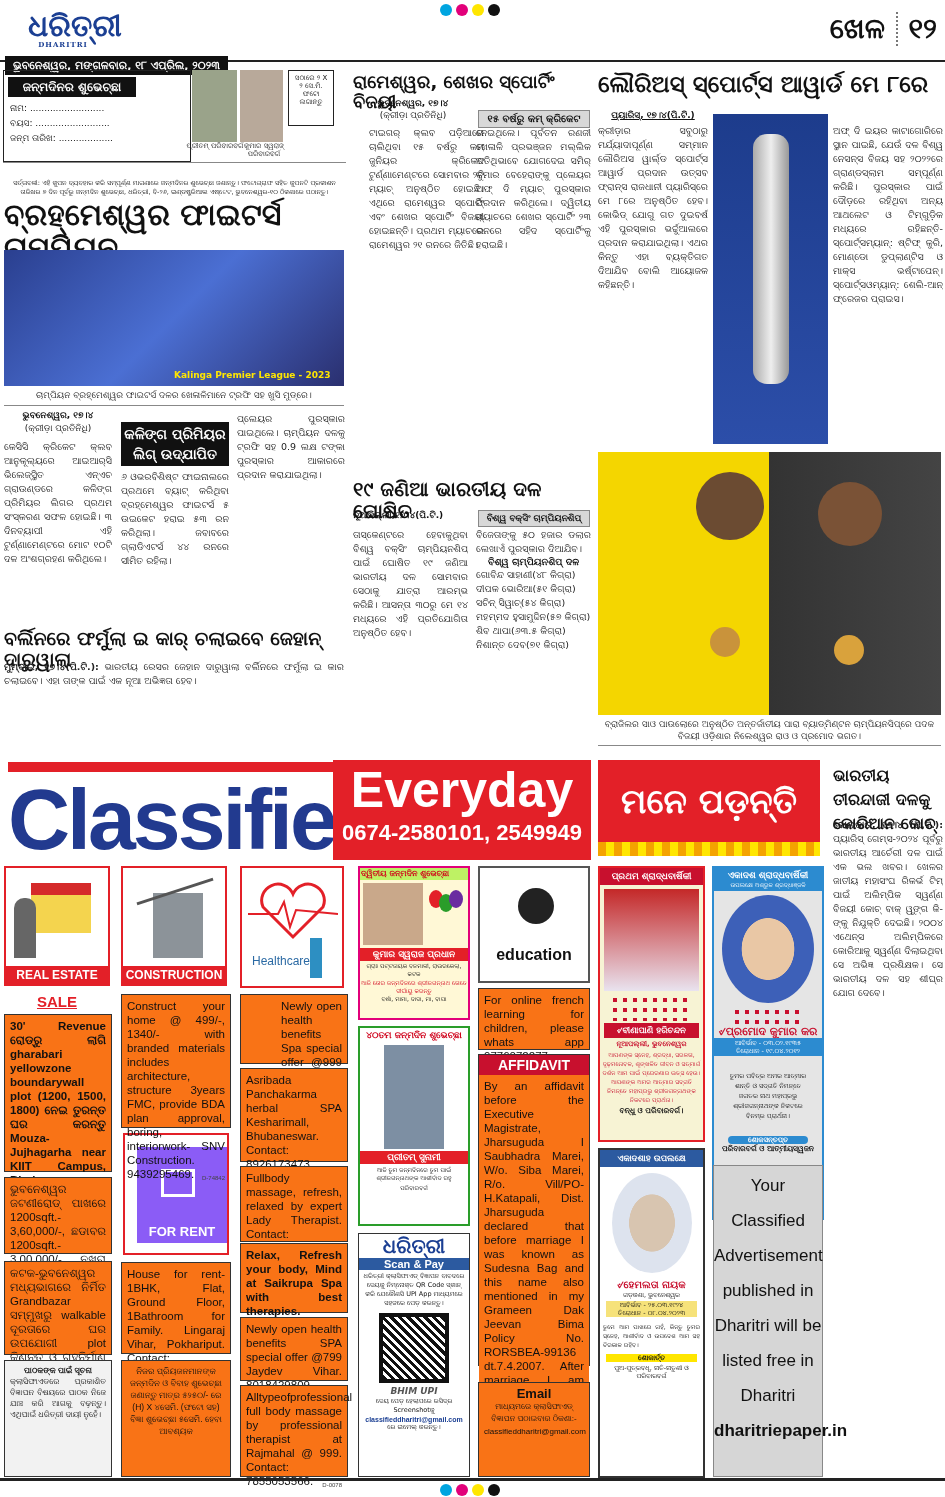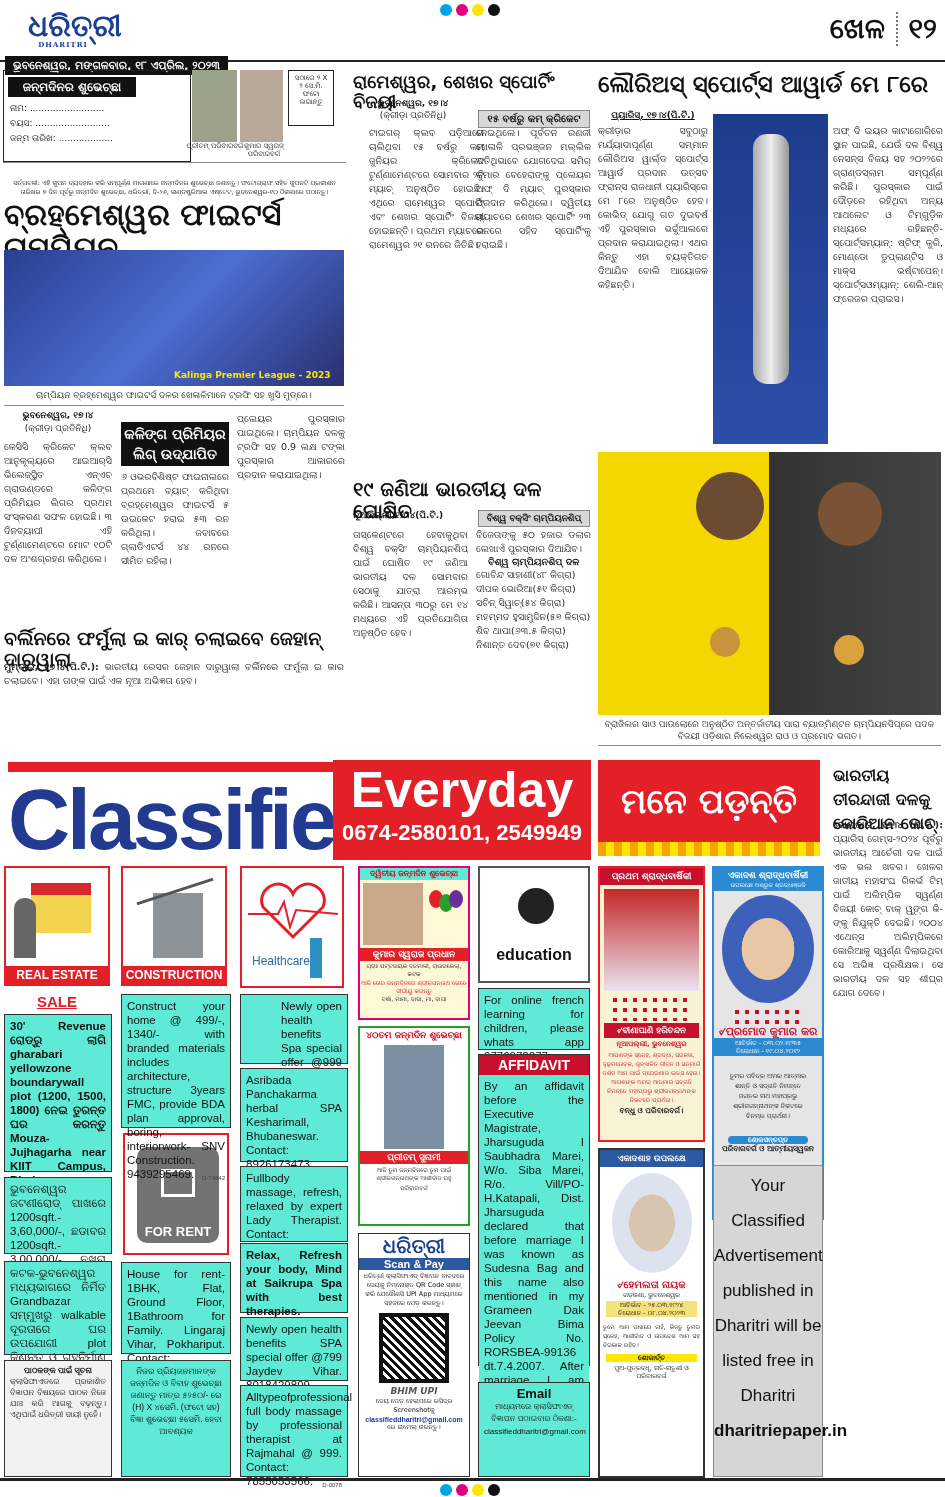--- a/index.html
+++ b/index.html
@@ -21,21 +21,21 @@
   .black-badge { background:#111; color:#fff; font-weight:bold; text-align:center; }
   .grey-badge { background:#d8d8d8; color:#111; font-weight:bold; text-align:center; border:1px solid #888; }
   .classified-hdr { left:8px; top:762px; width:500px; height:96px; }
   .classified-word { font-family:"Liberation Sans", sans-serif; font-size: 86px; font-weight: bold; color: #223a8f; letter-spacing:-3px; position:absolute; left:0; top:4px; line-height:1; }
   .classified-redbar { position:absolute; left:0; top:0; width:500px; height:10px; background:#e32028; }
   .everyday-box { left:333px; top:760px; width:258px; height:100px; background:#e32028; color:#fff; text-align:center; }
   .everyday-box .t1 { font-family:"Liberation Sans", sans-serif; font-size:50px; font-weight:bold; line-height:60px; }
   .everyday-box .t2 { font-family:"Liberation Sans", sans-serif; font-size:22px; font-weight:bold; }
   .cat-tile { border: 2px solid #e32028; background:#fff; }
   .cat-label { background:#e32028; color:#fff; font-family:"Liberation Sans", sans-serif; font-weight:bold; font-size:12px; text-align:center; padding:2px 0; position:absolute; bottom:0; left:0; right:0; }
-  .ad { border: 1.5px solid #333; font-family:"Liberation Sans", sans-serif; font-size: 11.5px; line-height: 14px; padding: 4px 5px; text-align: justify; background:#5eead4; }
+  .ad { border: 1.5px solid #333; font-family:"Liberation Sans", sans-serif; font-size: 11.5px; line-height: 14px; padding: 4px 5px; text-align: justify; background:#f97316; }
   .ad .code { font-size: 6px; color:#444; float:right; margin-top:4px; }
   .sale { font-family:"Liberation Sans", sans-serif; color:#e32028; font-weight:bold; font-size:15px; text-decoration: underline; text-align:center; }
   .mane-banner { left:598px; top:760px; width:222px; height:82px; background:#e32028; color:#fff; font-size:34px; font-weight:bold; text-align:center; line-height:82px; }
   .memorial { border:2px solid #e32028; background:#f7f3d4; }
   .yourclassified { left:713px; top:1165px; width:110px; height:312px; background:#d6d6d6; border:1px solid #888; font-family:"Liberation Sans", sans-serif; text-align:center; font-size:17px; line-height:35px; color:#111; padding-top:2px; }
   .dark-sep { height:3px; background:#222; }
 </style>
 </head>
 <body>
 
@@ -158,21 +158,21 @@
   <div style="position:absolute;left:68px;top:70px;width:12px;height:40px;background:#2d8fc2;"></div>
   <div style="position:absolute;left:10px;top:86px;color:#2b6aa4;font-size:12px;font-family:'Liberation Sans',sans-serif;">Healthcare</div>
 </div>
 
 <div class="abs cat-tile" style="left:478px;top:866px;width:112px;height:117px;border-color:#555;">
   <div style="position:absolute;left:38px;top:20px;width:36px;height:36px;border-radius:50%;background:#222;"></div>
   <div style="position:absolute;left:0;right:0;top:78px;text-align:center;font-weight:bold;font-size:16px;font-family:'Liberation Sans',sans-serif;">education</div>
 </div>
 
 <div class="abs cat-tile" style="left:123px;top:1133px;width:106px;height:122px;">
-  <div style="position:absolute;left:12px;top:12px;width:82px;height:96px;background:#737373;border-radius:10px;">
+  <div style="position:absolute;left:12px;top:12px;width:90px;height:96px;background:#8b5cf6;border-radius:0;">
     <div style="position:absolute;left:24px;top:22px;width:34px;height:28px;border:3px solid #fff;"></div>
     <div style="position:absolute;left:0;right:0;bottom:4px;color:#fff;font-weight:bold;font-size:13px;text-align:center;font-family:'Liberation Sans',sans-serif;">FOR RENT</div>
   </div>
 </div>
 
 <div class="abs ad" style="left:4px;top:1014px;width:108px;height:158px;font-weight:bold;">
   <span>30' Revenue ରୋଡ୍‌ରୁ ଲାଗି gharabari yellowzone boundarywall plot (1200, 1500, 1800) ନେଇ ତୁରନ୍ତ ଘର କରନ୍ତୁ Mouza- Jujhagarha near KIIT Campus, Bhubaneswar, Direct owner-9437033320.</span><span class="code">D-74845</span>
 </div>
 <div class="abs ad" style="left:4px;top:1177px;width:108px;height:77px;">
   <span>ଭୁବନେଶ୍ୱର ଜଟଣୀରୋଡ୍ ପାଖରେ 1200sqft.- 3,60,000/-, ଛଡାବର 1200sqft.- 3,00,000/-, ନଖରା 300/-, 6371569855.</span><span class="code">D-74837</span>
@@ -206,21 +206,21 @@
   <span>Relax, Refresh your body, Mind at Saikrupa Spa with best therapies. 8984068077.</span><span class="code">D-0034</span>
 </div>
 <div class="abs ad" style="left:240px;top:1317px;width:108px;height:64px;">
   <span>Newly open health benefits SPA special offer @799 Jaydev Vihar. 8018429809.</span><span class="code" style="float:none;display:block;">D-73700</span>
 </div>
 <div class="abs ad" style="left:240px;top:1385px;width:108px;height:92px;">
   <span>Alltypeofprofessional full body massage by professional therapist at Rajmahal @ 999. Contact: 7855053566.</span><span class="code">D-0078</span>
 </div>
 
 <div class="abs" style="left:358px;top:866px;width:112px;height:154px;border:2px solid #e2007a;background:#fff8d6;">
-  <div style="background:#5eead4;color:#d0021b;font-size:8px;font-weight:bold;text-align:center;padding:1px;">ଦ୍ୱିତୀୟ ଜନ୍ମଦିନ ଶୁଭେଚ୍ଛା</div>
+  <div style="background:#bef264;color:#d0021b;font-size:8px;font-weight:bold;padding:1px;">ଦ୍ୱିତୀୟ ଜନ୍ମଦିନ ଶୁଭେଚ୍ଛା</div>
   <div style="margin:3px;width:60px;height:62px;background:#c9a88a;"></div>
   <div style="position:absolute;right:5px;top:22px;width:34px;height:40px;">
     <div style="position:absolute;left:0;top:0;width:14px;height:18px;border-radius:50%;background:#e32028;"></div>
     <div style="position:absolute;left:10px;top:4px;width:14px;height:18px;border-radius:50%;background:#2a9d2a;"></div>
     <div style="position:absolute;left:20px;top:0;width:14px;height:18px;border-radius:50%;background:#6a2ca0;"></div>
   </div>
   <div style="background:#e32028;color:#fff;font-size:9px;font-weight:bold;text-align:center;padding:1px;">କୁମାର ସ୍ୱରାଜ ପ୍ରଧାନ</div>
   <div style="font-size:6px;text-align:center;line-height:8px;padding:1px;">ଗ୍ରାଃ ପଟ୍ଟନାୟକ ବନମାଳୀ, ରାଉରକେଲା, କଟକ</div>
   <div style="font-size:6px;text-align:center;line-height:8px;color:#d0021b;">ଆଜି ତୋର ଜନ୍ମଦିନରେ ଶ୍ରୀଜଗନ୍ନାଥ ତୋତେ ଦୀର୍ଘାୟୁ କରନ୍ତୁ</div>
   <div style="font-size:6px;text-align:center;line-height:8px;">ବର୍ଷା, ମାମା, ଦାଦା, ମା, ବାପା</div>

